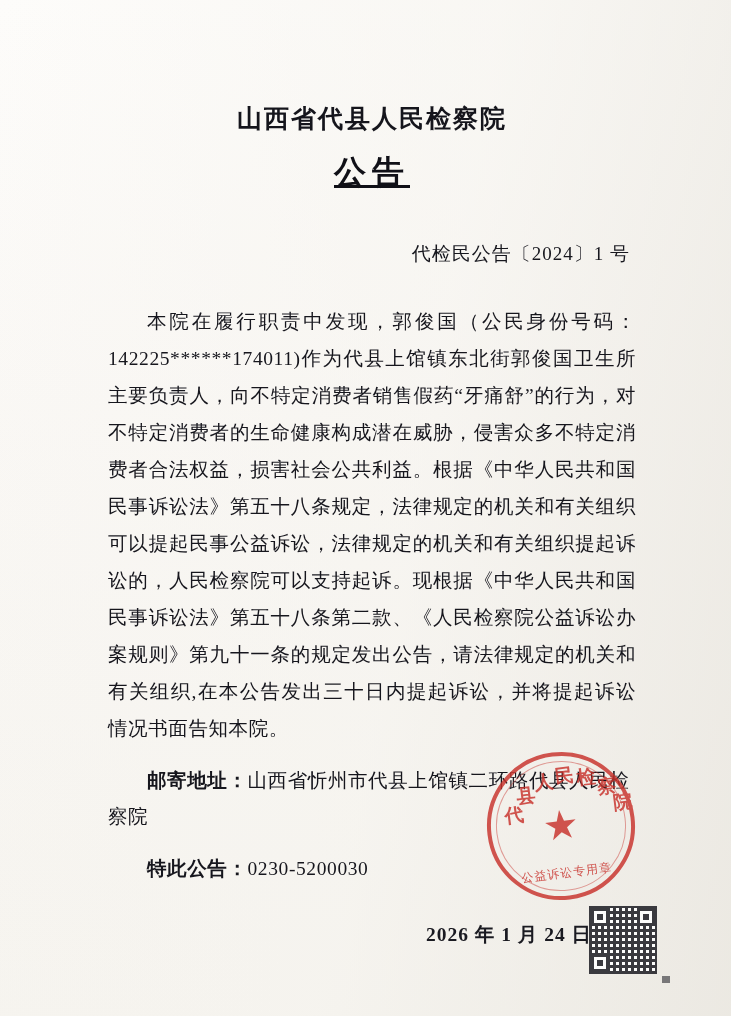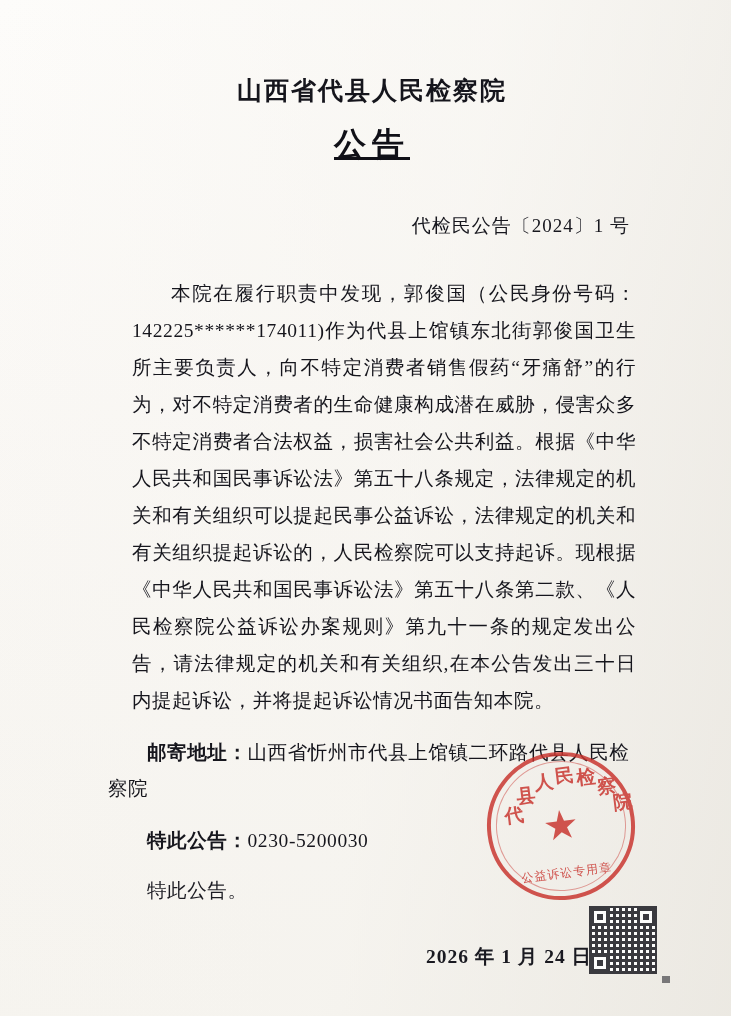--- a/index.html
+++ b/index.html
@@ -27,21 +27,21 @@
     position: absolute;
     inset: 0;
   }
   .content {
     position: absolute;
     left: 108px;
     top: 0;
     width: 528px;
   }
   .org-title {
-    margin-top: 74px;
+    margin-top: 102px;
     text-align: center;
     font-size: 25px;
     letter-spacing: 2px;
     font-weight: 700;
     color: #15151c;
   }
   .doc-title {
     margin-top: 16px;
     text-align: center;
     font-size: 32px;
@@ -59,21 +59,20 @@
     color: #17171e;
   }
   .body-text {
     margin-top: 36px;
     font-size: 19.5px;
     line-height: 37px;
     text-align: justify;
     text-justify: inter-ideograph;
     letter-spacing: 0.6px;
     color: #16161d;
-    margin-left: 24px;
   }
   .body-text .indent {
     text-indent: 2em;
     display: block;
   }
   .info-line {
     margin-top: 16px;
     font-size: 19.5px;
     line-height: 36px;
     letter-spacing: 0.6px;
@@ -215,21 +214,20 @@
     </div>
 
     <div class="info-line">
       <span class="label">邮寄地址：</span><span>山西省忻州市代县上馆镇二环路代县人民检察院</span>
     </div>
 
     <div class="info-line">
       <span class="label">特此公告：</span><span>0230-5200030</span>
     </div>
 
-    <div class="closing">特此公告。</div>
 
     <div class="date-line">2026 年 1 月 24 日</div>
 
   </div>
 
   <div class="seal">
     <div class="inner-ring"></div>
     <div class="star">★</div>
     <div class="seal-text">
       <span style="transform: rotate(-62deg) translate(0,-62px) rotate(62deg); transform-origin: 0 0;">代</span>

